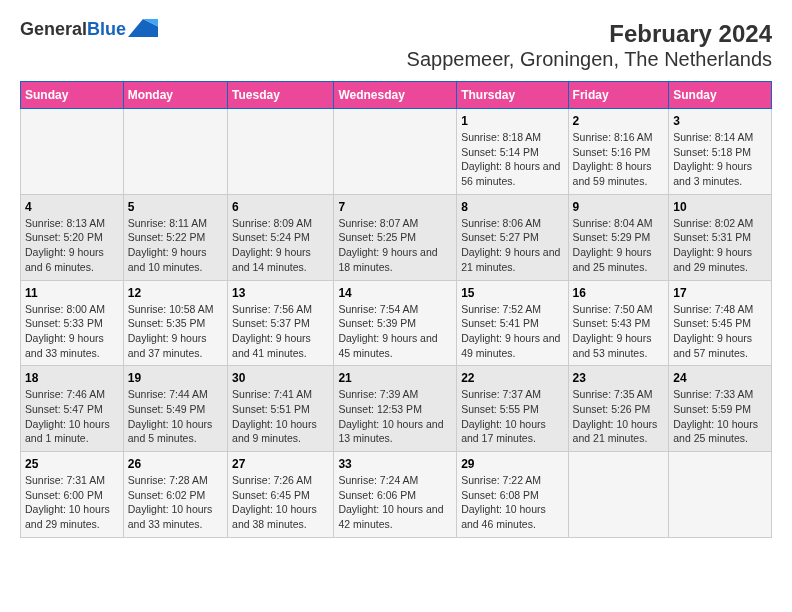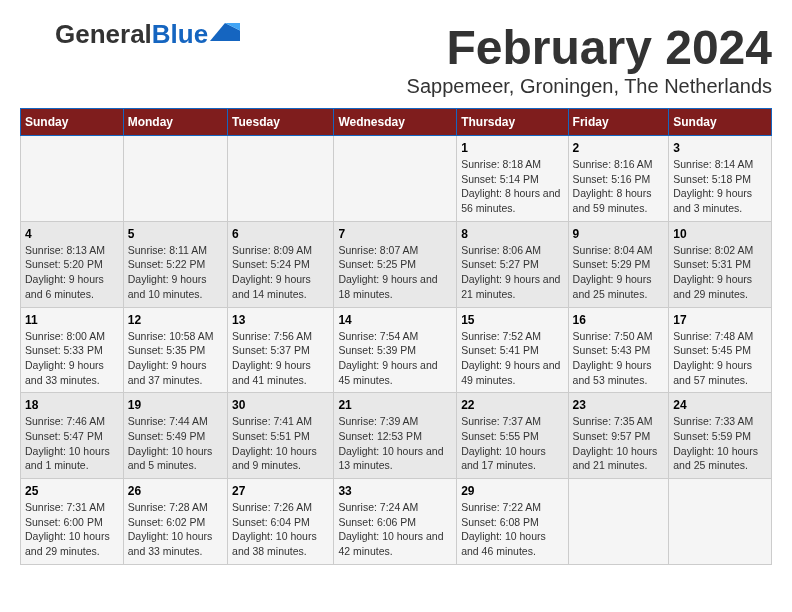--- a/index.html
+++ b/index.html
@@ -15,52 +15,51 @@
       justify-content: space-between;
       align-items: flex-start;
       margin-bottom: 10px;
     }
     .logo {
       display: flex;
       flex-direction: column;
       align-items: flex-start;
     }
     .logo-text {
-      font-size: 26px;
+      font-size: 18px;
       font-weight: bold;
       color: #333;
       line-height: 1.1;
-      margin-left: 35px;
     }
     .logo-text span.blue { color: #1565c0; }
     .logo-icon {
       width: 30px;
       height: 18px;
       margin-left: 52px;
       margin-top: -8px;
     }
     .title-area {
       text-align: right;
     }
     .main-title {
-      font-size: 48px;
+      font-size: 24px;
       font-weight: bold;
       color: #333;
     }
     .subtitle {
       font-size: 20px;
       color: #333;
     }
     table {
       width: 100%;
       border-collapse: collapse;
       font-size: 11px;
     }
     thead tr {
-      background-color: #7f1d1d;
+      background-color: #ec4899;
       color: white;
     }
     thead th {
       padding: 6px 4px;
       text-align: left;
       font-weight: bold;
       font-size: 12px;
       border: 1px solid #1565c0;
     }
     tbody tr {
@@ -284,21 +283,21 @@
         <td>
           <div class="day-num">22</div>
           <div class="day-info">Sunrise: 7:37 AM
 Sunset: 5:55 PM
 Daylight: 10 hours
 and 17 minutes.</div>
         </td>
         <td>
           <div class="day-num">23</div>
           <div class="day-info">Sunrise: 7:35 AM
-Sunset: 9:57 PM
+Sunset: 5:26 PM
 Daylight: 10 hours
 and 21 minutes.</div>
         </td>
         <td>
           <div class="day-num">24</div>
           <div class="day-info">Sunrise: 7:33 AM
 Sunset: 5:59 PM
 Daylight: 10 hours
 and 25 minutes.</div>
         </td>
@@ -314,21 +313,21 @@
         <td>
           <div class="day-num">26</div>
           <div class="day-info">Sunrise: 7:28 AM
 Sunset: 6:02 PM
 Daylight: 10 hours
 and 33 minutes.</div>
         </td>
         <td>
           <div class="day-num">27</div>
           <div class="day-info">Sunrise: 7:26 AM
-Sunset: 6:04 PM
+Sunset: 6:45 PM
 Daylight: 10 hours
 and 38 minutes.</div>
         </td>
         <td>
           <div class="day-num">33</div>
           <div class="day-info">Sunrise: 7:24 AM
 Sunset: 6:06 PM
 Daylight: 10 hours
 and 42 minutes.</div>
         </td>

